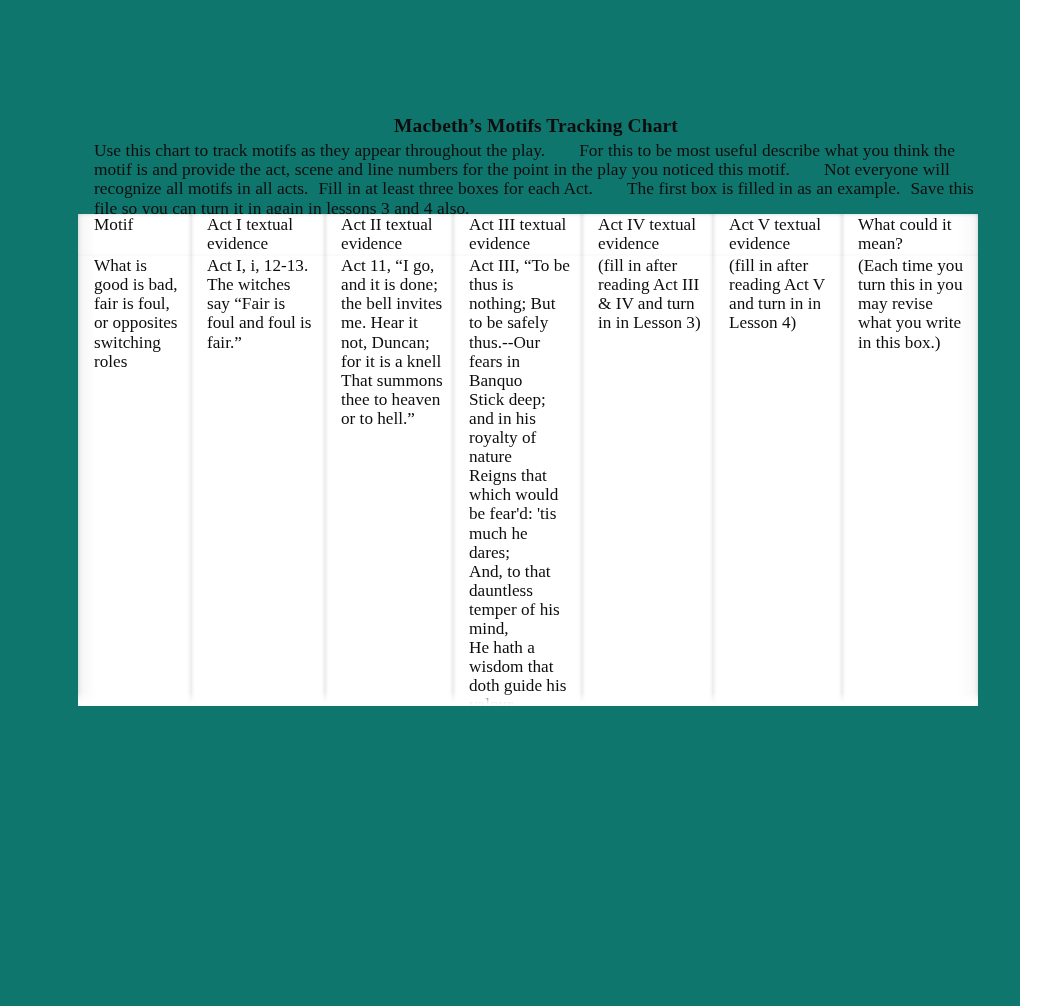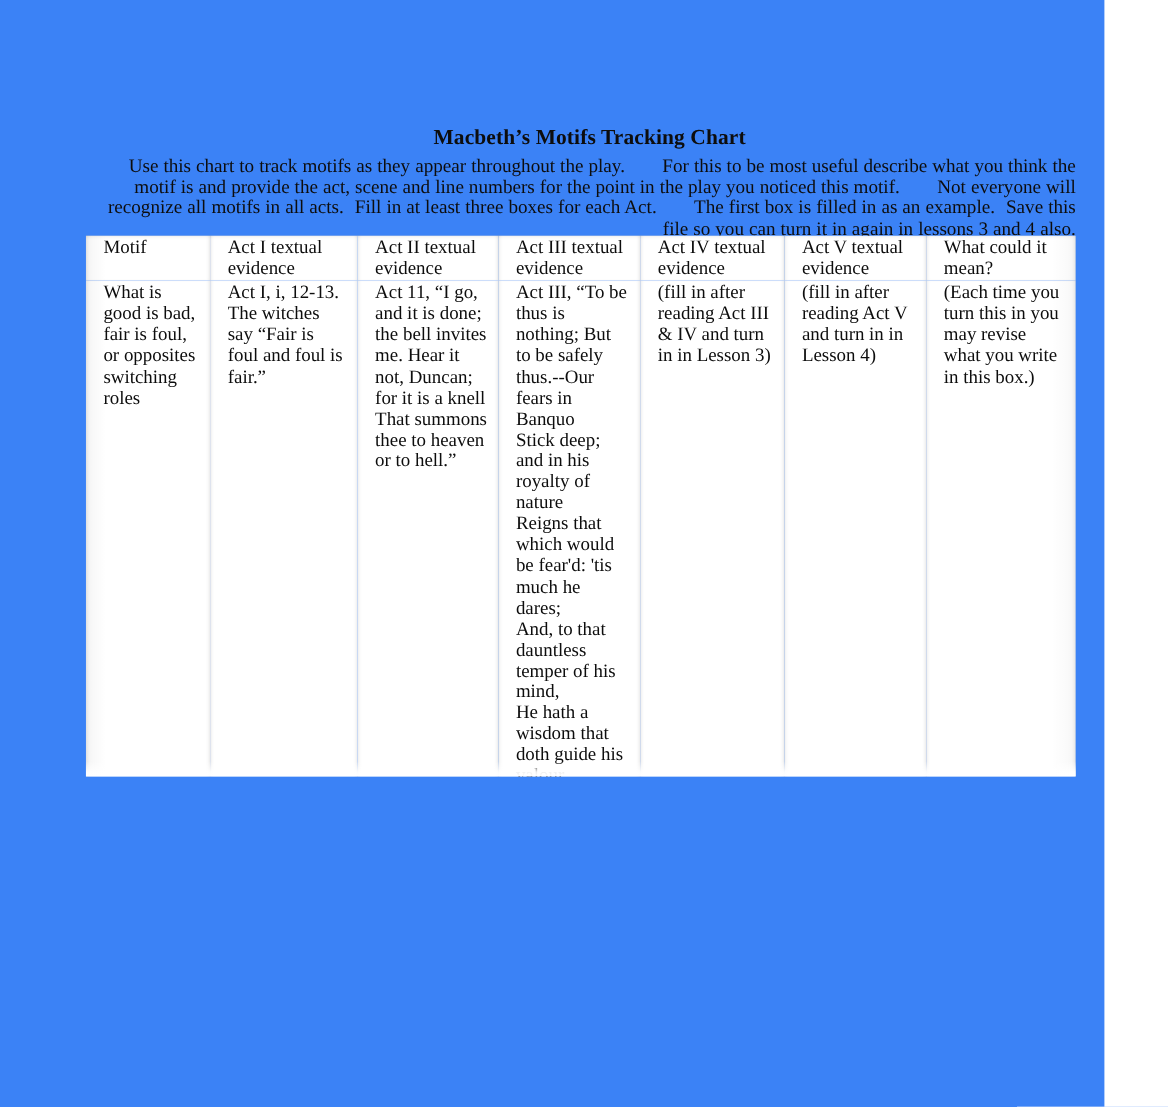--- a/index.html
+++ b/index.html
@@ -14,21 +14,22 @@
     font-family: "Liberation Serif", "DejaVu Serif", serif;
     color: #0d0d0d;
     -webkit-font-smoothing: antialiased;
   }
 
   
   .page {
     position: relative;
     width: 1004px;
     height: 1006px;
-    background: #3b82f6;
+    background: #0f766e;
+    padding-left: 16px;
   }
 
   
   .doc {
     position: absolute;
     left: 94px;
     top: 114px;
     width: 884px;
   }
 
@@ -37,21 +38,21 @@
     line-height: 23px;
     text-align: center;
     margin: 0 0 4px 0;
     letter-spacing: 0.1px;
   }
 
   .doc-intro {
     font-size: 17.4px;
     line-height: 19.2px;
     margin: 0;
-    text-align: right;
+    text-align: left;
     word-spacing: 0.2px;
   }
   .doc-intro .gap {
     display: inline-block;
     width: 34px;
   }
   .doc-intro .gap-sm {
     display: inline-block;
     width: 10px;
   }

